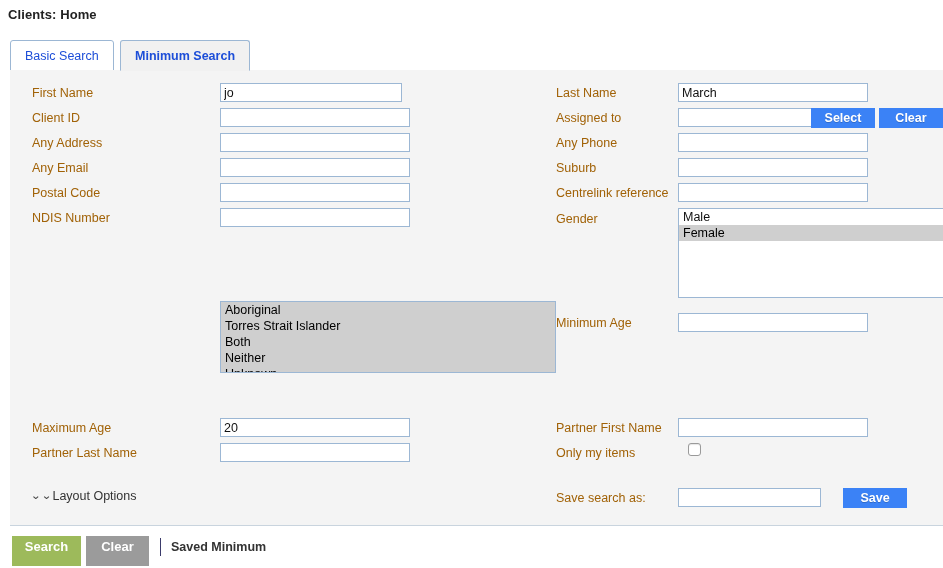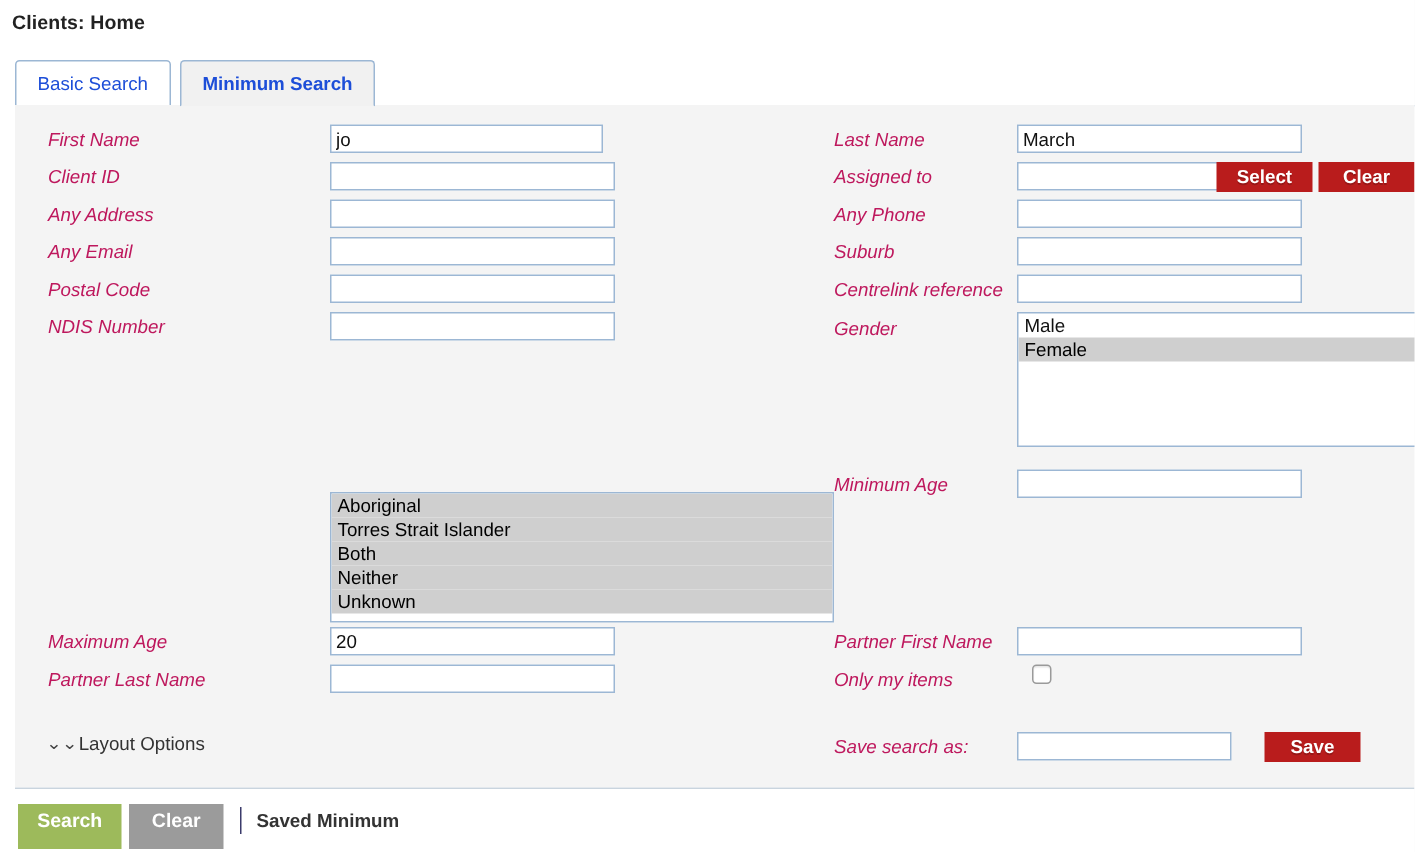--- a/index.html
+++ b/index.html
@@ -77,44 +77,43 @@
     top: 70px;
     width: 933px;
     height: 455px;
     background: #f4f4f4;
     box-sizing: border-box;
   }
 
   .row-label {
     position: absolute;
     font-size: 12.5px;
-    color: #be185d;
-    white-space: nowrap;
-    font-style: italic;
+    color: #a16207;
+    white-space: nowrap;
   }
   .txt {
     position: absolute;
     box-sizing: border-box;
     height: 19px;
     border: 1px solid #9cb7d4;
     background: #ffffff;
     font-family: "Liberation Sans", sans-serif;
     font-size: 12.5px;
     color: #111111;
     padding: 1px 3px;
     line-height: 17px;
     outline: none;
   }
 
   
   .gbtn {
     position: absolute;
     box-sizing: border-box;
     height: 20px;
-    background: #b91c1c;
+    background: #3b82f6;
     border: none;
     color: #ffffff;
     font-family: "Liberation Sans", sans-serif;
     font-size: 12.5px;
     font-weight: bold;
     text-align: center;
     line-height: 20px;
     cursor: pointer;
     text-shadow: 0 1px 0 rgba(0,0,0,.18);
   }
@@ -296,21 +295,21 @@
 
   <div class="row-label" style="left:546px; top:116px;">Centrelink reference</div>
   <input class="txt" style="left: 668px; top: 113px; width: 190px;" value="">
 
   <div class="row-label" style="left:546px; top:142px;">Gender</div>
   <div class="listbox" style="left:668px; top:138px; width:278px; height:90px;">
     <div class="opt">Male</div>
     <div class="opt selected">Female</div>
   </div>
 
-  <div class="listbox" style="left:210px; top:258px; width:336px; height:87px;">
+  <div class="listbox" style="left:210px; top:231px; width:336px; height:72px;">
     <div class="opt selected">Aboriginal</div>
     <div class="opt selected">Torres Strait Islander</div>
     <div class="opt selected">Both</div>
     <div class="opt selected">Neither</div>
     <div class="opt selected">Unknown</div>
   </div>
 
   <div class="row-label" style="left:546px; top:246px;">Minimum Age</div>
   <input class="txt" style="left: 668px; top: 243px; width: 190px;" value="">
 

